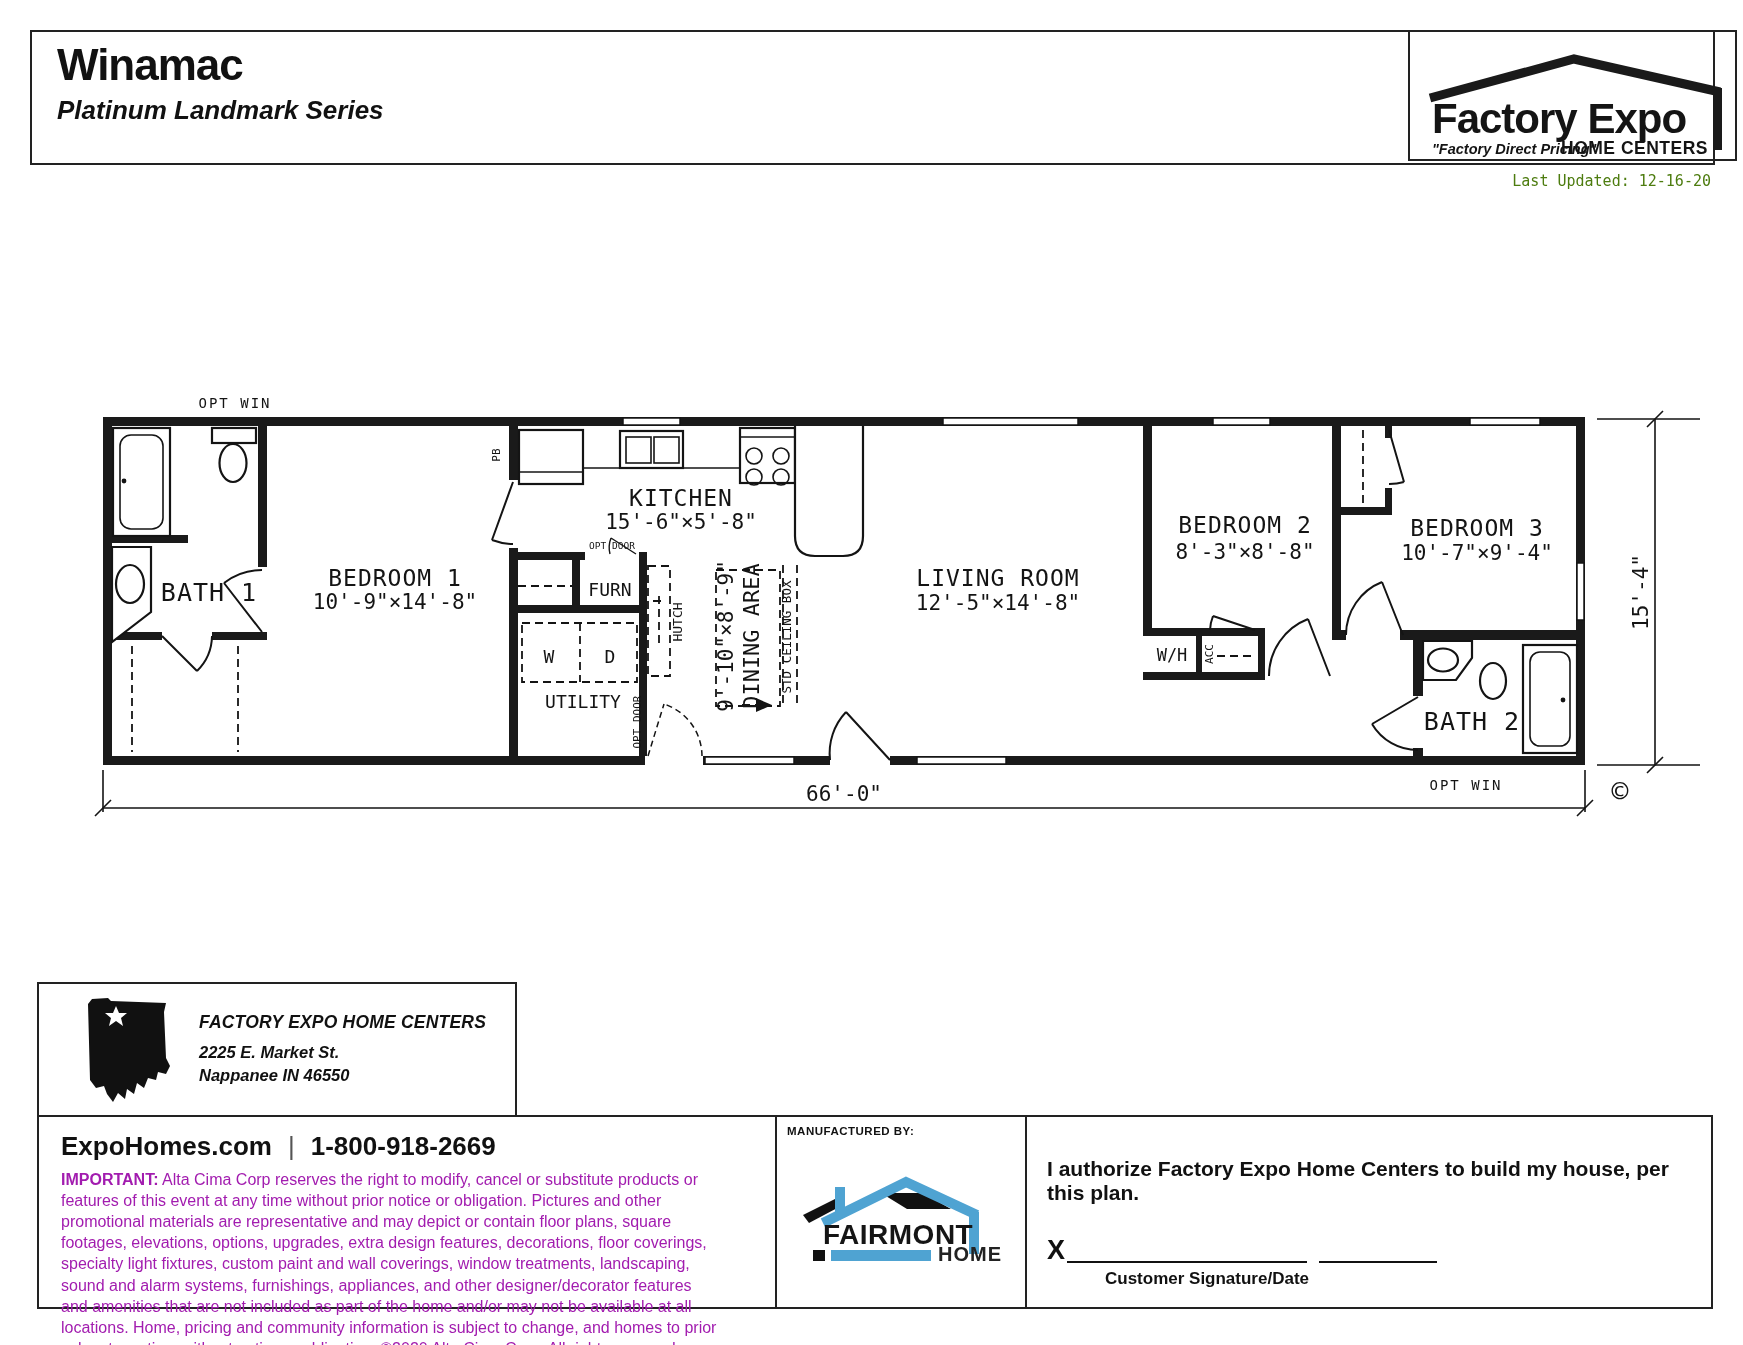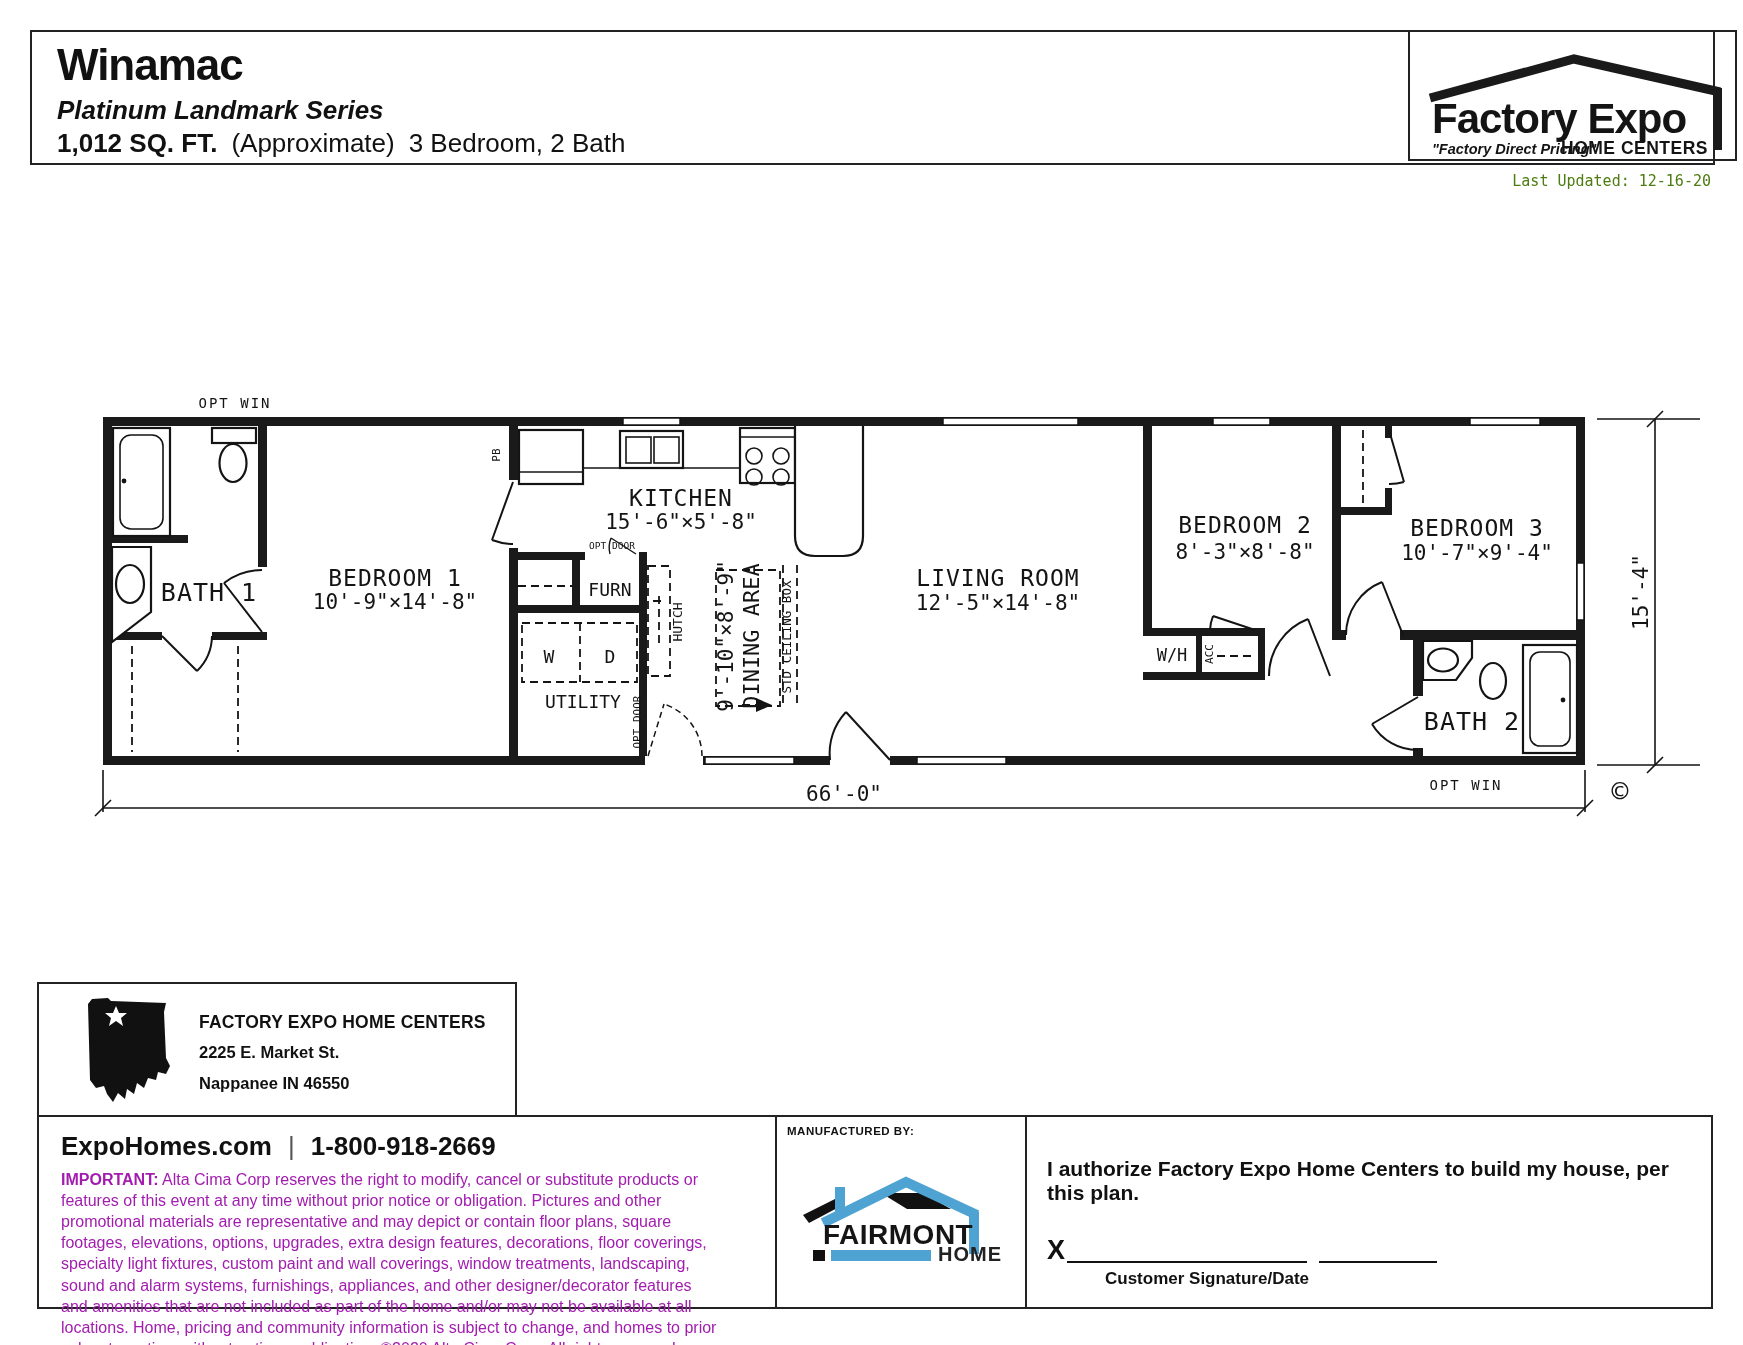--- a/index.html
+++ b/index.html
@@ -7,23 +7,23 @@
         font-family:"Liberation Sans",sans-serif;color:#111;}
   .abs{position:absolute;}
   
   .header-box{left:30px;top:30px;width:1681px;height:131px;border:2px solid #222;}
   .logo-box{left:1408px;top:30px;width:329px;height:131px;border:2px solid #222;border-left:2px solid #222;box-sizing:border-box;}
   .model-name{left:55px;top:38px;font-size:44px;font-weight:800;letter-spacing:-1px;}
   .spec-sep{display:inline-block;width:14px;}
   .last-updated{right:32px;top:172px;font-size:15px;color:#4d7c0f;font-family:"DejaVu Sans Mono",monospace;}
   
   .dealer-box{left:37px;top:982px;width:476px;height:131px;border:2px solid #222;}
-  .dealer-text{left:160px;top:28px;}
+  .dealer-text{left:160px;top:28px;font-style:italic;}
   .dealer-name{font-size:17.5px;font-weight:800;letter-spacing:.2px;}
-  .dealer-addr{font-size:16.5px;font-weight:600;margin-top:12px;}
+  .dealer-addr{font-size:16.5px;font-weight:600;margin-top:4px;}
   
   .footer-box{left:37px;top:1115px;width:1672px;height:190px;border:2px solid #222;}
   .fdiv{position:absolute;top:0;width:0;height:100%;border-left:2px solid #222;}
   .legal-pane{position:absolute;left:0;top:0;width:736px;height:100%;}
   .contact-row{position:absolute;left:22px;top:14px;font-size:26px;font-weight:800;}
   .contact-row .pipe{font-weight:400;color:#555;padding:0 16px;}
   .legal-par{position:absolute;left:22px;top:52px;width:660px;font-size:16px;line-height:1.32;color:#a21caf;}
   .legal-par b{font-weight:800;}
   .manu-pane{position:absolute;left:738px;top:0;width:248px;height:100%;}
   .manu-label{position:absolute;left:10px;top:8px;font-size:11.5px;font-weight:700;letter-spacing:.5px;}
@@ -51,23 +51,20 @@
   .win{fill:#fff;stroke:#141414;stroke-width:1.5;}
 </style>
 </head>
 <body>
 
 <div class="page">
 
   <div class="abs header-box">
     <div class="abs model-name" style="left:25px;top:8px;">Winamac</div>
     <div class="abs" style="left:25px;top:63px;font-size:26px;font-weight:700;font-style:italic;">Platinum Landmark Series</div>
-    <div class="abs" style="left:25px;top:96px;font-size:26px;">
-      <b>1,012 SQ. FT.</b><span class="spec-sep"></span><span>(Approximate)</span><span class="spec-sep"></span><span>3 Bedroom, 2 Bath</span>
-    </div>
   </div>
 
   <div class="abs logo-box">
     <svg width="327" height="127" viewBox="0 0 327 127">
       <path d="M20,66 L164,27 L310,60" fill="none" stroke="#1a1a1a" stroke-width="9"></path>
       <rect x="303" y="56" width="9" height="62" fill="#1a1a1a"></rect>
       <text x="22" y="101" style="font-family:'Liberation Sans',sans-serif;font-weight:800;font-size:42px;letter-spacing:-1px;">Factory Expo</text>
       <text x="22" y="122" style="font-family:'Liberation Sans',sans-serif;font-style:italic;font-weight:600;font-size:14.5px;">"Factory Direct Pricing"</text>
       <text x="298" y="122" text-anchor="end" style="font-family:'Liberation Sans',sans-serif;font-weight:800;font-size:17.5px;letter-spacing:.5px;">HOME CENTERS</text>
     </svg>

